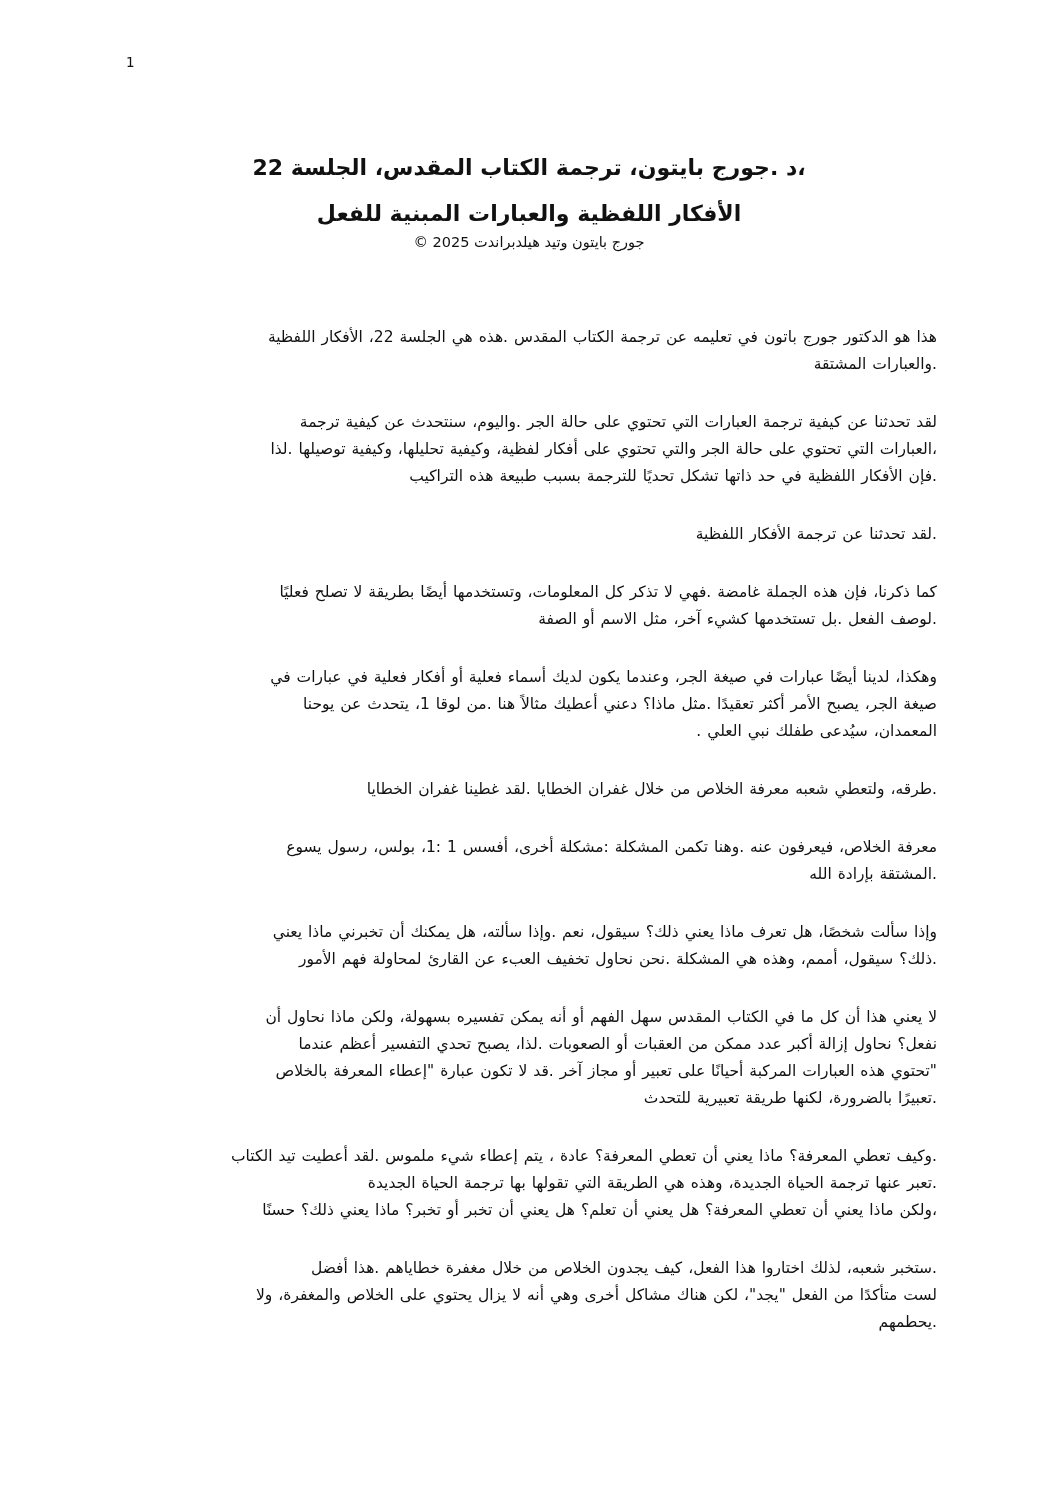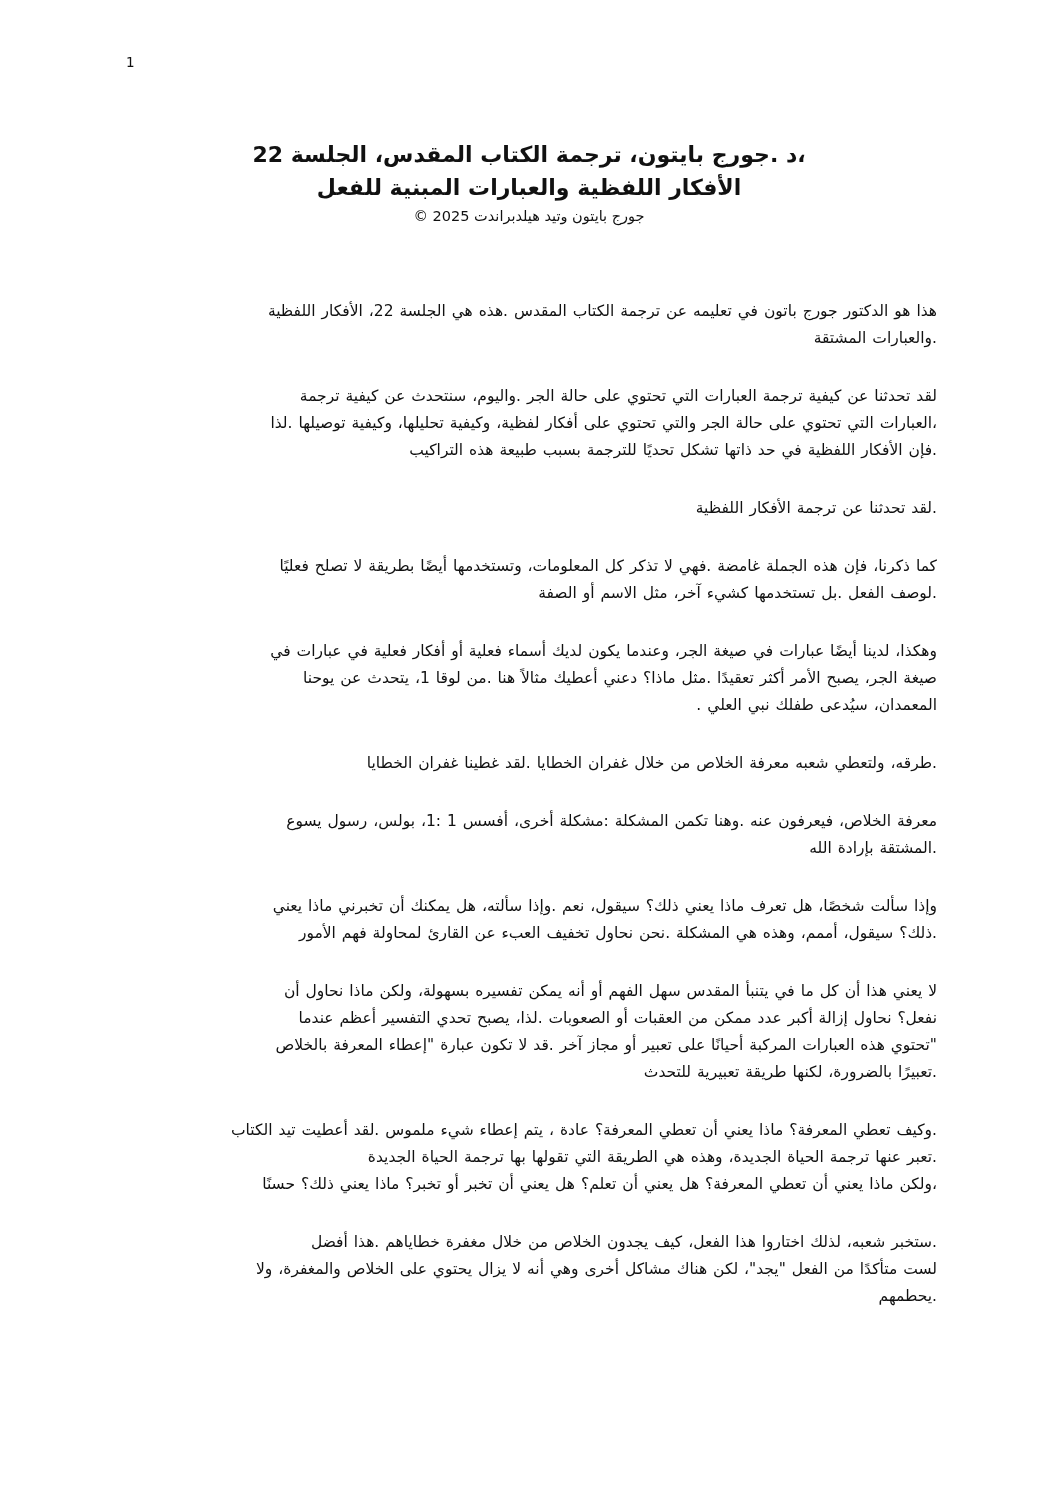--- a/index.html
+++ b/index.html
@@ -29,20 +29,21 @@
   .doc-header {
     direction: rtl;
     text-align: center;
   }
   .title-line {
     font-weight: bold;
     font-size: 22px;
     line-height: 33px;
     direction: rtl;
     unicode-bidi: plaintext;
+    margin-top: 13px;
   }
   .byline {
     font-size: 14.5px;
     line-height: 24px;
     direction: rtl;
   }
   .doc-body {
     margin-top: 70px;
   }
   .para {
@@ -99,21 +100,21 @@
         </div>
         <div class="para">
           <div class="line">معرفة الخلاص، فيعرفون عنه .وهنا تكمن المشكلة :مشكلة أخرى، أفسس 1 :1، بولس، رسول يسوع</div>
           <div class="line">.المشتقة بإرادة الله</div>
         </div>
         <div class="para">
           <div class="line">وإذا سألت شخصًا، هل تعرف ماذا يعني ذلك؟ سيقول، نعم .وإذا سألته، هل يمكنك أن تخبرني ماذا يعني</div>
           <div class="line">.ذلك؟ سيقول، أممم، وهذه هي المشكلة .نحن نحاول تخفيف العبء عن القارئ لمحاولة فهم الأمور</div>
         </div>
         <div class="para">
-          <div class="line">لا يعني هذا أن كل ما في يتنبأ المقدس سهل الفهم أو أنه يمكن تفسيره بسهولة، ولكن ماذا نحاول أن</div>
+          <div class="line">لا يعني هذا أن كل ما في الكتاب المقدس سهل الفهم أو أنه يمكن تفسيره بسهولة، ولكن ماذا نحاول أن</div>
           <div class="line">نفعل؟ نحاول إزالة أكبر عدد ممكن من العقبات أو الصعوبات .لذا، يصبح تحدي التفسير أعظم عندما</div>
           <div class="line">"تحتوي هذه العبارات المركبة أحيانًا على تعبير أو مجاز آخر .قد لا تكون عبارة "إعطاء المعرفة بالخلاص</div>
           <div class="line">.تعبيرًا بالضرورة، لكنها طريقة تعبيرية للتحدث</div>
         </div>
         <div class="para">
           <div class="line">.وكيف تعطي المعرفة؟ ماذا يعني أن تعطي المعرفة؟ عادة ، يتم إعطاء شيء ملموس .لقد أعطيت تيد الكتاب</div>
           <div class="line">.تعبر عنها ترجمة الحياة الجديدة، وهذه هي الطريقة التي تقولها بها ترجمة الحياة الجديدة</div>
           <div class="line">،ولكن ماذا يعني أن تعطي المعرفة؟ هل يعني أن تعلم؟ هل يعني أن تخبر أو تخبر؟ ماذا يعني ذلك؟ حسنًا</div>
         </div>
         <div class="para">

